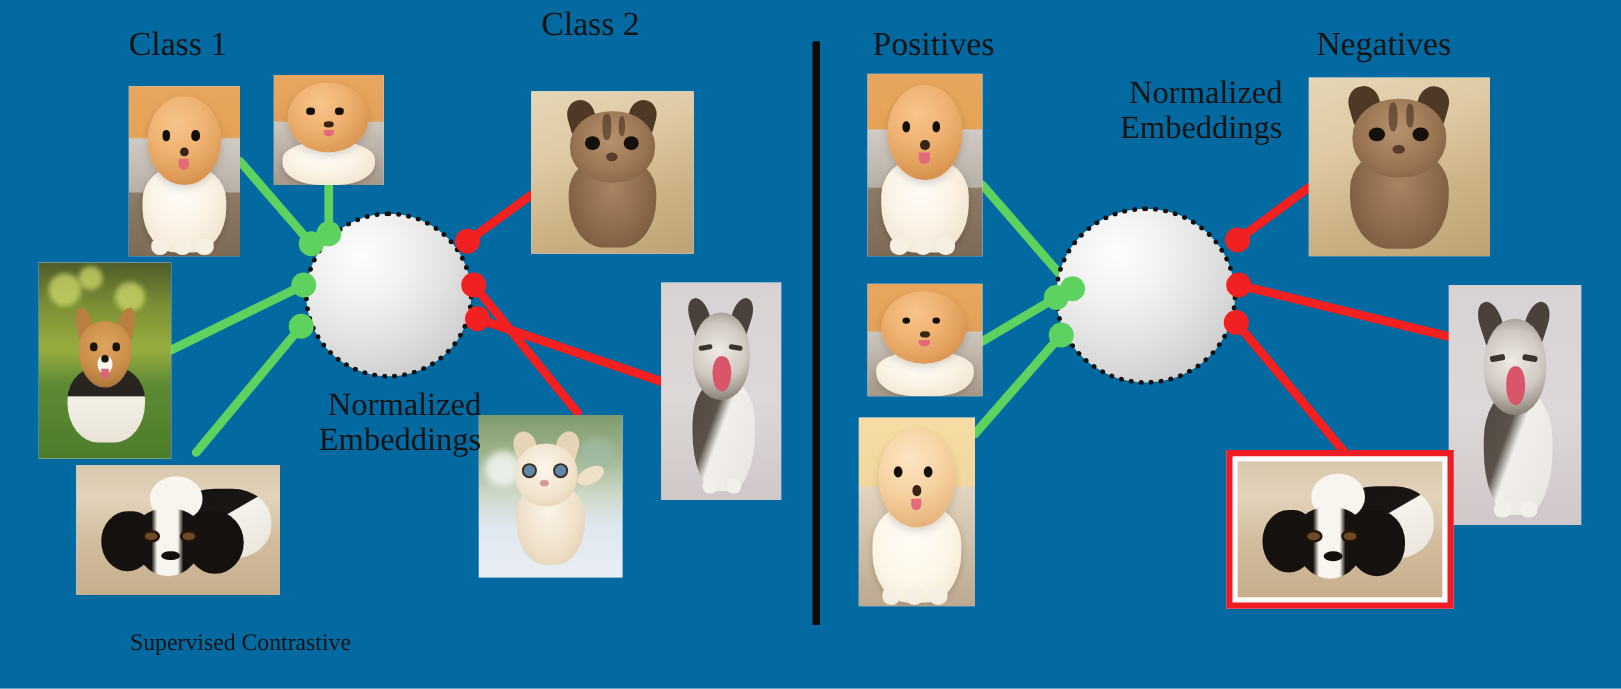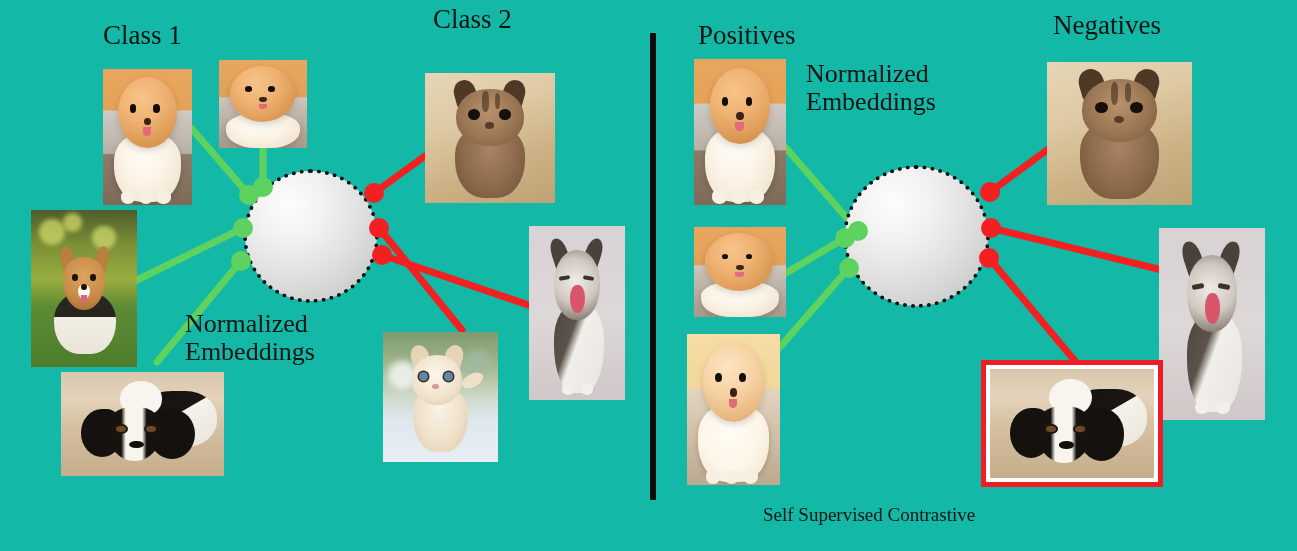--- a/index.html
+++ b/index.html
@@ -1,27 +1,27 @@
 <!DOCTYPE html>
 <html><head>
 <meta charset="utf-8">
 <style>
   html,body{margin:0;padding:0;background:#ffffff;}
   body{width:1297px;height:551px;font-family:"Liberation Serif","DejaVu Serif",serif;color:#111;overflow:hidden;}
-  #stage{position:relative;width:1297px;height:551px;background:#14b8a6;}
+  #stage{position:relative;width:1297px;height:551px;background:#0369a1;}
 
   .panel{position:absolute;top:0;height:551px;}
   #panel-left{left:0;width:653px;}
   #panel-right{left:653px;width:644px;}
 
   .divider{position:absolute;left:650px;top:33px;width:6px;height:467px;background:#0b0b0b;border-radius:1px;}
 
   .hdr{position:absolute;font-size:27px;line-height:1;white-space:nowrap;color:#141414;font-family:"Liberation Serif","DejaVu Serif",serif;}
   .caption{position:absolute;font-size:19px;line-height:1;white-space:nowrap;color:#141414;}
-  .nrm{position:absolute;font-size:26px;line-height:1.08;text-align:left;color:#141414;white-space:nowrap;}
+  .nrm{position:absolute;font-size:26px;line-height:1.08;text-align:right;color:#141414;white-space:nowrap;}
 
   
   .sphere{position:absolute;border-radius:50%;
     background:radial-gradient(circle at 34% 26%, #fdfdfd 0%, #f2f2f2 26%, #e2e2e2 52%, #cfcfcf 78%, #c2c2c2 100%);
     box-sizing:border-box;}
   .sphere-dots{position:absolute;border-radius:50%;border:4px dotted #111;box-sizing:border-box;}
 
   
   svg.edges{position:absolute;left:0;top:0;width:1297px;height:551px;overflow:visible;pointer-events:none;}
 
@@ -260,28 +260,29 @@
     </div>
 
     <div class="sphere" style="left:245px;top:171px;width:132px;height:130px;"></div>
     <div class="sphere-dots" style="left:243px;top:169px;width:136px;height:134px;"></div>
 
     <div class="nrm" style="left:185px;top:310px;width:200px;">
       <div>Normalized</div>
       <div>Embeddings</div>
     </div>
 
+    <div class="caption" style="left:104px;top:505px;">Supervised Contrastive</div>
   </div>
 
   <div class="divider"></div>
 
   <div class="panel" id="panel-right">
 
     <div class="hdr" style="left:45px;top:22px;">Positives</div>
-    <div class="hdr" style="left:400px;top:12px;">Negatives</div>
+    <div class="hdr" style="left:400px;top:22px;">Negatives</div>
 
     <div class="photo pom" style="left:41px;top:59px;width:92px;height:146px;">
       <div class="scene">
         <div class="body"></div>
           <div class="head"></div>
         <div class="eye l"></div>
           <div class="eye r"></div>
         <div class="nose"></div>
           <div class="tongue"></div>
         <div class="paw a"></div>
@@ -359,21 +360,20 @@
     </div>
 
     <div class="sphere" style="left:192px;top:167px;width:143px;height:139px;"></div>
     <div class="sphere-dots" style="left:190px;top:165px;width:147px;height:143px;"></div>
 
     <div class="nrm" style="left:153px;top:60px;width:220px;">
       <div>Normalized</div>
       <div>Embeddings</div>
     </div>
 
-    <div class="caption" style="left:110px;top:505px;">Self Supervised Contrastive</div>
   </div>
 
   <svg class="edges" viewBox="0 0 1297 551">
     <g fill="#5ed25e">
       <circle cx="249" cy="195" r="10"></circle>
       <circle cx="263" cy="187" r="10"></circle>
       <circle cx="243" cy="228" r="10"></circle>
       <circle cx="241" cy="261" r="10"></circle>
     </g>
     <g fill="#f22020">

